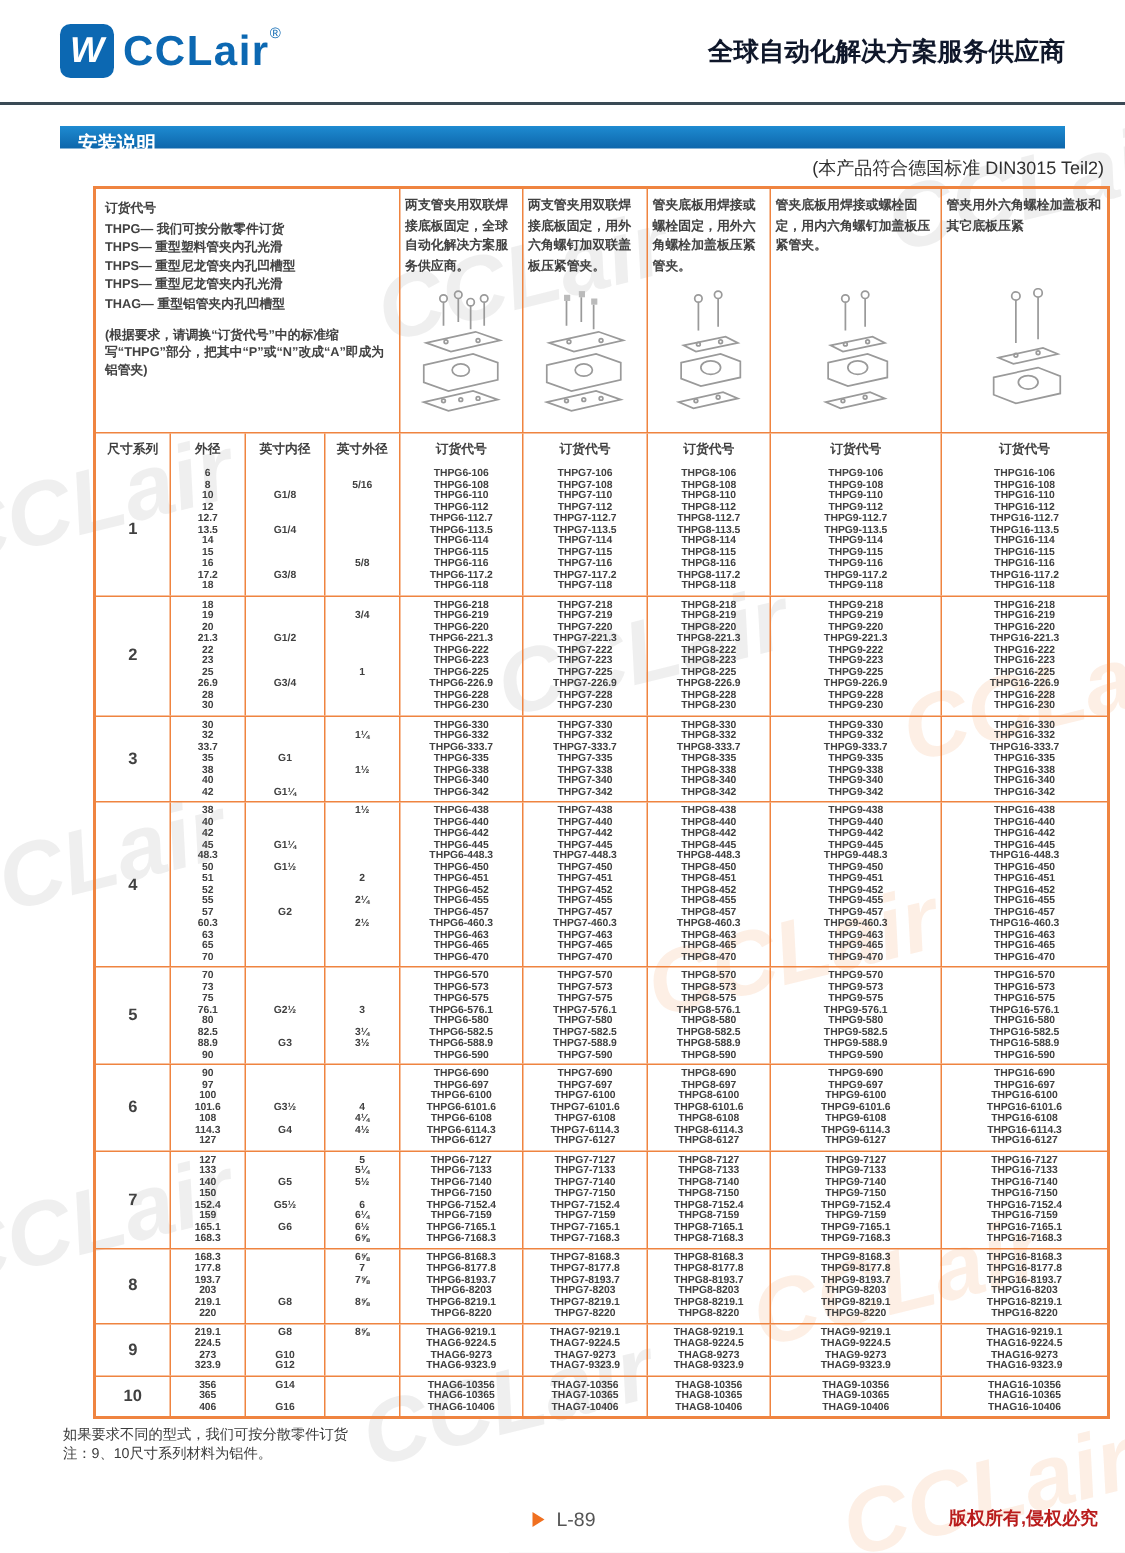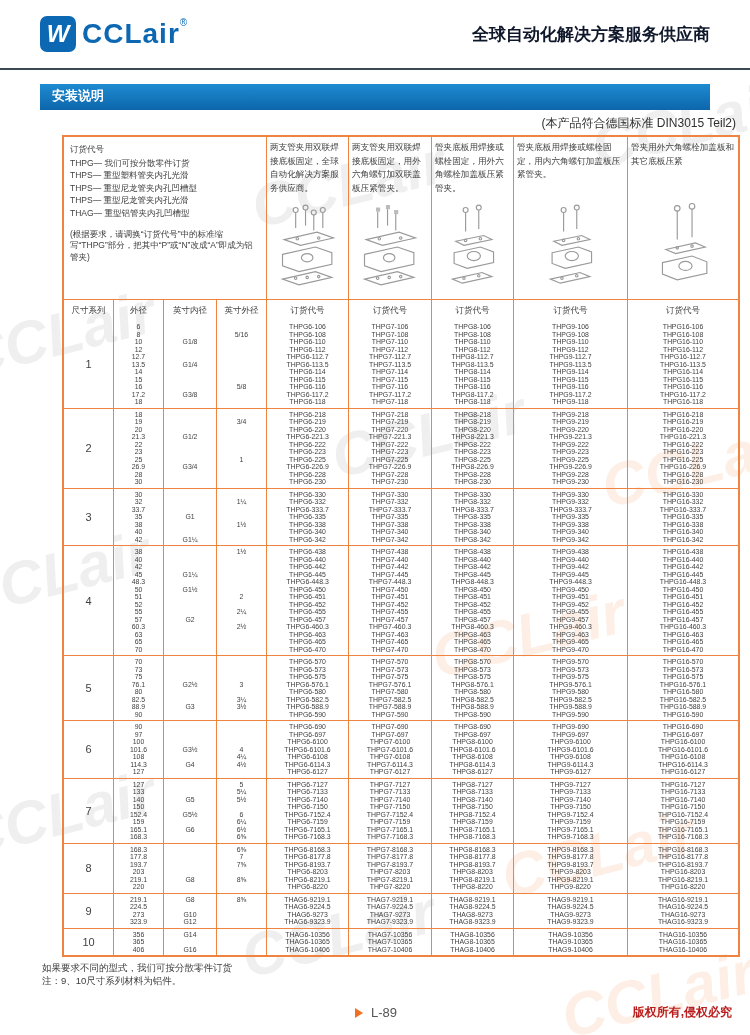--- a/index.html
+++ b/index.html
@@ -18,26 +18,26 @@
 
   
   .top-header{height:70px;display:flex;align-items:center;justify-content:space-between;padding:0 40px;border-bottom:2px solid #3a4a55;background:#fff;}
   .logo{display:flex;align-items:flex-start;}
   .logo-mark{width:36px;height:36px;background:var(--blue);border-radius:7px;color:#fff;font-weight:bold;font-style:italic;font-size:24px;display:flex;align-items:center;justify-content:center;margin-right:6px;}
   .logo-text{color:var(--blue);font-weight:bold;font-size:28px;letter-spacing:1px;line-height:36px;}
   .logo-reg{color:var(--blue);font-size:10px;vertical-align:top;line-height:14px;}
   .slogan{color:#0f172a;font-weight:bold;font-size:17px;}
 
   
-  .title-bar{margin:14px 40px 0 40px;height:26px;background:linear-gradient(#1e8bd1,#0d66ab);color:#fff;font-weight:bold;font-size:13px;line-height:23px;padding-left:12px;}
+  .title-bar{margin:14px 40px 0 40px;height:15px;background:linear-gradient(#1e8bd1,#0d66ab);color:#fff;font-weight:bold;font-size:13px;line-height:23px;padding-left:12px;}
   .din-note{text-align:right;font-size:12px;color:#2f2f2f;margin:5px 14px 3px 0;}
 
   
   .order-table{margin:0 10px 0 62px;border:2px solid var(--orange);background:transparent;font-size:6.9px;}
-  .t-row{display:flex;border-top:1px solid var(--orange);}
+  .t-row{display:flex;border-top:1px solid var(--orange);font-weight:bold;}
   .t-row:first-child{border-top:none;}
   .c{border-right:1px solid var(--orange);text-align:center;overflow:hidden;}
   .c:last-child{border-right:none;}
   .c1{width:50px;}
   .c2{width:50px;}
   .c3{width:53px;}
   .c4{width:50px;}
   .colA{width:82px;}
   .colB{width:83px;}
   .colC{width:82px;}

